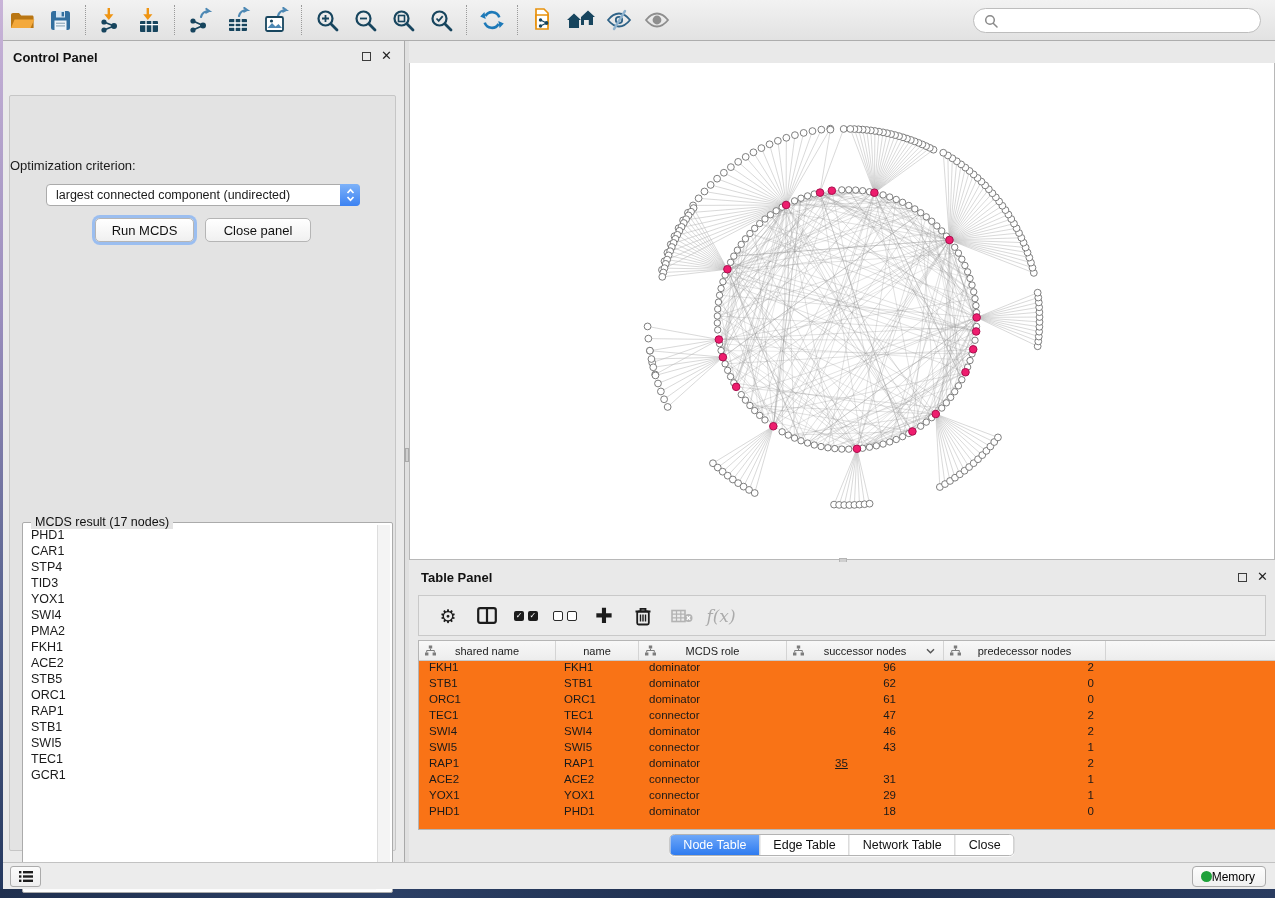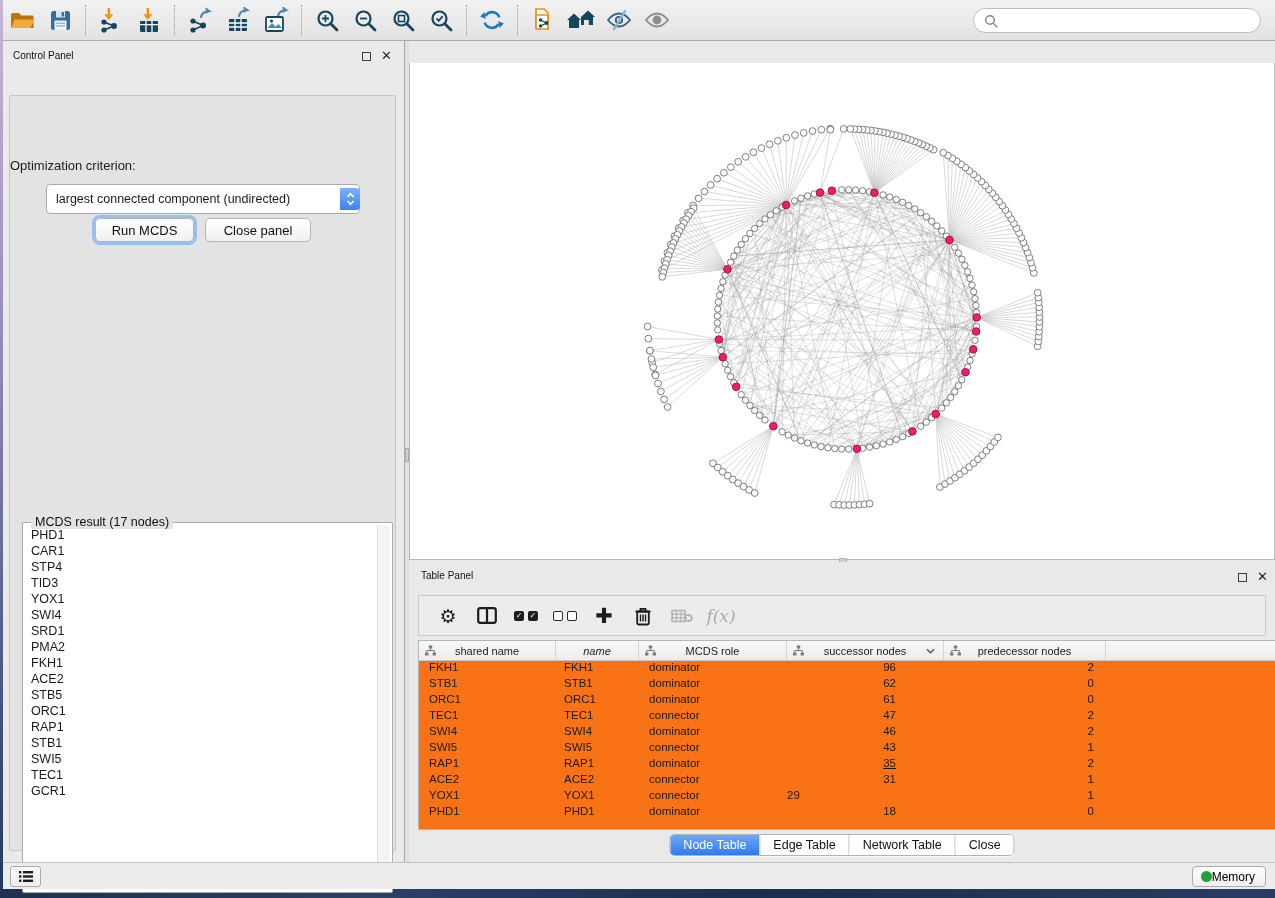--- a/index.html
+++ b/index.html
@@ -23,38 +23,38 @@
     display:flex; align-items:center; justify-content:center; cursor:pointer; flex:0 0 auto; }
   .tsep { width:1px; height:30px; border-left:1px dotted #9a9a9a; margin:0 6px; flex:0 0 auto; }
   #search-wrap { position:absolute; right:14px; top:8px; width:288px; height:25px;
     background:#fff; border:1px solid #bdbdbd; border-radius:13px;
     display:flex; align-items:center; padding:0 10px; }
   #search-wrap svg { flex:0 0 auto; margin-right:6px; }
   #search-input { border:none; outline:none; flex:1; font-size:12px; background:transparent; }
 
   
   #control-panel { position:absolute; left:0; top:41px; width:401px; height:821px; background:#eaeaea; }
-  .panel-title { font-size:10px; color:#111; }
+  .panel-title { font-size:13px; color:#111;font-weight:bold; }
   #cp-title { position:absolute; left:10px; top:9px; }
   .float-ic { position:absolute; width:9px; height:9px; border:1.5px solid #3c3c3c; top:11px; cursor:pointer; }
   .close-ic { position:absolute; top:8px; font-size:13px; font-weight:bold; color:#222; cursor:pointer; line-height:14px; }
   #cp-float { left:359px; } #cp-close { left:378px; }
 
   .seg { display:inline-flex; border:1px solid #b3b3b3; border-radius:5px; overflow:hidden;
     background:#fff; box-shadow:0 1px 0 rgba(255,255,255,.7); }
   .seg button { border:none; background:#fff; padding:3px 13px; font-size:12.5px; color:#111;
     border-left:1px solid #c9c9c9; cursor:pointer; font-family:inherit; }
   .seg button:first-child { border-left:none; }
   .seg button.active { background:linear-gradient(#6ea7f8,#2e7bf0); color:#fff; }
   #cp-tabs { position:absolute; left:50%; transform:translateX(-50%); top:31px; }
 
   #cp-inset { position:absolute; left:6px; top:54px; width:387px; height:756px;
     background:#e3e3e3; border:1px solid #c6c6c6; border-radius:2px; }
   #opt-label { position:absolute; width:100%; text-align:left; top:62px; font-size:13px; }
-  #criterion { position:absolute; left:36px; top:88px; width:314px; height:30px; background:#fff;
+  #criterion { position:absolute; left:36px; top:88px; width:314px; height:22px; background:#fff;
     border:1px solid #ababab; border-radius:4px; display:flex; align-items:center; cursor:pointer; }
   #criterion .val { flex:1; font-size:12.5px; padding-left:9px; white-space:nowrap; }
   #criterion .stepper { width:20px; height:22px; margin:-1px -1px -1px 0; border-radius:0 4px 4px 0;
     background:linear-gradient(#7db2f9,#3c82f2); display:flex; align-items:center; justify-content:center; }
   .btn { position:absolute; height:24px; background:linear-gradient(#ffffff,#f0f0f0);
     border:1px solid #b5b5b5; border-radius:5px; font-size:13px; font-family:inherit;
     color:#111; cursor:pointer; padding:0 14px; }
   #run-btn { left:85px; top:122px; width:99px; box-shadow:0 0 0 3px rgba(106,165,248,.6); }
   #closepanel-btn { left:195px; top:122px; width:106px; }
 
@@ -297,21 +297,20 @@
 
       <div id="mcds-group">
         <div id="mcds-legend">MCDS result (17 nodes)</div>
         <div id="mcds-list">
             <div>PHD1</div>
             <div>CAR1</div>
             <div>STP4</div>
             <div>TID3</div>
             <div>YOX1</div>
             <div>SWI4</div>
-            <div>SRD1</div>
             <div>PMA2</div>
             <div>FKH1</div>
             <div>ACE2</div>
             <div>STB5</div>
             <div>ORC1</div>
             <div>RAP1</div>
             <div>STB1</div>
             <div>SWI5</div>
             <div>TEC1</div>
             <div>GCR1</div>
@@ -1070,21 +1069,21 @@
             <svg class="tree" width="11" height="11" viewBox="0 0 11 11">
               <g fill="#7c7c7c">
                 <rect x="3.8" y="0.5" width="3.4" height="3"></rect>
                 <rect x="0" y="7.5" width="3.4" height="3"></rect>
                 <rect x="7.6" y="7.5" width="3.4" height="3"></rect>
               </g>
               <path d="M5.5 3.5v2M1.7 7.5v-2h7.6v2" fill="none" stroke="#7c7c7c" stroke-width="1"></path>
             </svg>
             <span>shared name</span>
           </div>
-          <div class="hcell" style="width: 83px; font-style: italic;">
+          <div class="hcell" style="width: 83px;">
             <span>name</span>
           </div>
           <div class="hcell" style="width: 148px;">
             <svg class="tree" width="11" height="11" viewBox="0 0 11 11">
               <g fill="#7c7c7c">
                 <rect x="3.8" y="0.5" width="3.4" height="3"></rect>
                 <rect x="0" y="7.5" width="3.4" height="3"></rect>
                 <rect x="7.6" y="7.5" width="3.4" height="3"></rect>
               </g>
               <path d="M5.5 3.5v2M1.7 7.5v-2h7.6v2" fill="none" stroke="#7c7c7c" stroke-width="1"></path>
@@ -1157,35 +1156,35 @@
             <div class="tcell" style="width: 137px; padding-left: 10px; text-align: left;">SWI5</div>
             <div class="tcell" style="width: 83px; padding-left: 8px; text-align: left;">SWI5</div>
             <div class="tcell" style="width: 148px; padding-left: 10px; text-align: left;">connector</div>
             <div class="tcell" style="width: 157px; padding-right: 48px; text-align: right;">43</div>
             <div class="tcell" style="width: 162px; padding-right: 12px; text-align: right;">1</div>
           </div>
           <div class="trow">
             <div class="tcell" style="width: 137px; padding-left: 10px; text-align: left;">RAP1</div>
             <div class="tcell" style="width: 83px; padding-left: 8px; text-align: left;">RAP1</div>
             <div class="tcell" style="width: 148px; padding-left: 10px; text-align: left;">dominator</div>
-            <div class="tcell" style="width: 157px; padding-right: 48px; text-align: right; text-decoration: underline;">35</div>
+            <div class="tcell" style="width: 157px; padding-right: 48px; text-align: center; text-decoration: underline;">35</div>
             <div class="tcell" style="width: 162px; padding-right: 12px; text-align: right;">2</div>
           </div>
           <div class="trow">
             <div class="tcell" style="width: 137px; padding-left: 10px; text-align: left;">ACE2</div>
             <div class="tcell" style="width: 83px; padding-left: 8px; text-align: left;">ACE2</div>
             <div class="tcell" style="width: 148px; padding-left: 10px; text-align: left;">connector</div>
             <div class="tcell" style="width: 157px; padding-right: 48px; text-align: right;">31</div>
             <div class="tcell" style="width: 162px; padding-right: 12px; text-align: right;">1</div>
           </div>
           <div class="trow">
             <div class="tcell" style="width: 137px; padding-left: 10px; text-align: left;">YOX1</div>
             <div class="tcell" style="width: 83px; padding-left: 8px; text-align: left;">YOX1</div>
             <div class="tcell" style="width: 148px; padding-left: 10px; text-align: left;">connector</div>
-            <div class="tcell" style="width: 157px; padding-right: 48px; ">29</div>
+            <div class="tcell" style="width: 157px; padding-right: 48px; text-align: right;">29</div>
             <div class="tcell" style="width: 162px; padding-right: 12px; text-align: right;">1</div>
           </div>
           <div class="trow">
             <div class="tcell" style="width: 137px; padding-left: 10px; text-align: left;">PHD1</div>
             <div class="tcell" style="width: 83px; padding-left: 8px; text-align: left;">PHD1</div>
             <div class="tcell" style="width: 148px; padding-left: 10px; text-align: left;">dominator</div>
             <div class="tcell" style="width: 157px; padding-right: 48px; text-align: right;">18</div>
             <div class="tcell" style="width: 162px; padding-right: 12px; text-align: right;">0</div>
           </div>
         </div>

